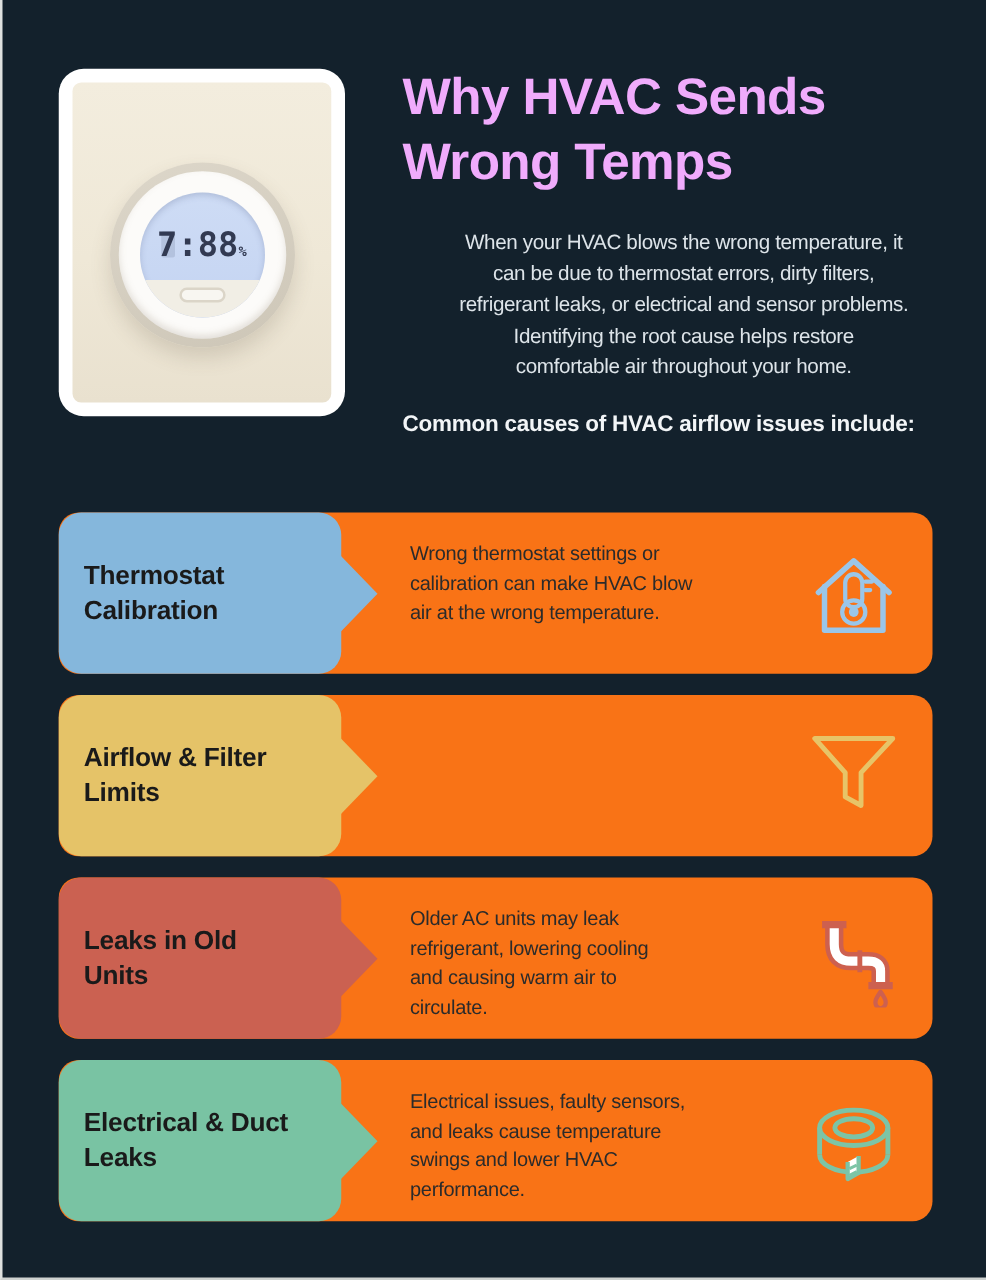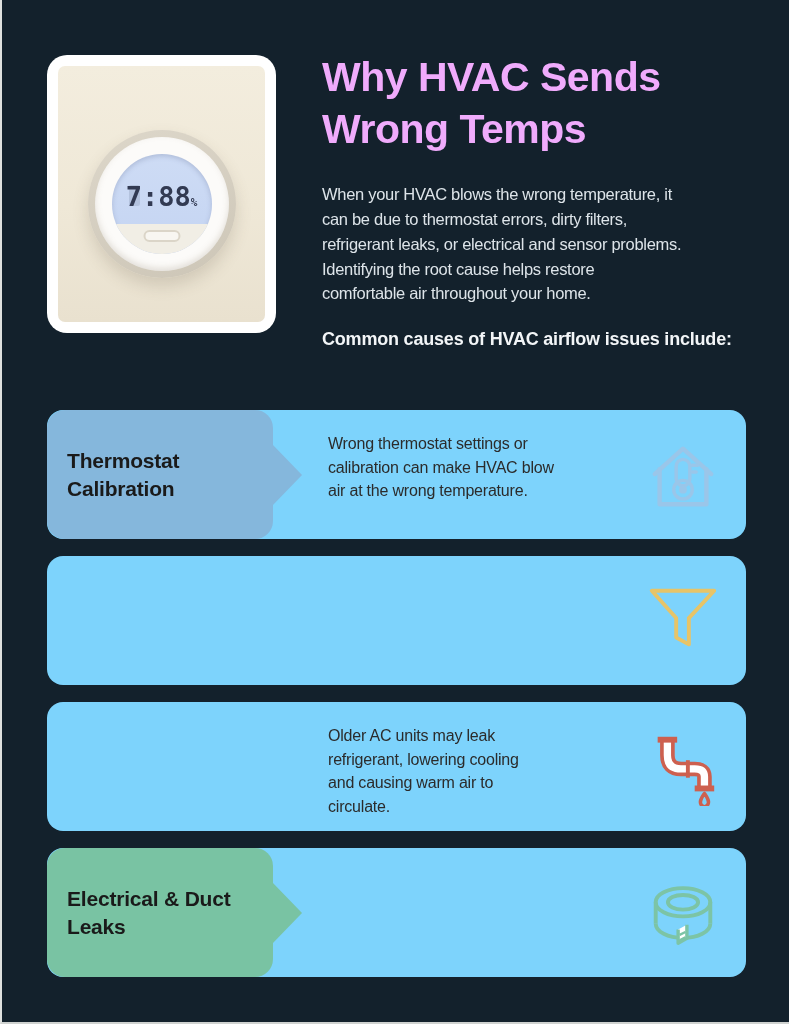--- a/index.html
+++ b/index.html
@@ -50,30 +50,30 @@
   }
 
   
   .header{position:absolute;left:320px;top:52px;width:450px;}
   .title{
     margin:0;font-size:41px;line-height:1.26;font-weight:bold;color:#f0abfc;
     letter-spacing:-0.5px;white-space:pre-line;
   }
   .intro{
     margin-top:27px;font-size:16.5px;line-height:1.5;color:#dde4e9;
-    letter-spacing:-0.3px;white-space:pre-line;
+    letter-spacing:-0.3px;white-space:pre-line;text-align:center;
   }
   .subtitle{
     margin-top:23px;font-size:18px;font-weight:bold;color:#f2f5f7;
     letter-spacing:-0.2px;white-space:nowrap;
   }
 
   
   .rows{position:absolute;top:410px;left:45px;right:43px;}
-  .row{position:relative;height:129px;margin-bottom:17px;background:#7dd3fc;border-radius:16px;}
+  .row{position:relative;height:129px;margin-bottom:17px;background:#f97316;border-radius:16px;}
   .row-label{
     position:absolute;left:0;top:0;bottom:0;width:226px;border-radius:18px;
     background:var(--c,#888);display:flex;align-items:center;
     padding-left:20px;box-sizing:border-box;z-index:2;
   }
   .row-label::after{
     content:"";position:absolute;left:100%;top:50%;margin-top:-31px;margin-left:-1px;
     width:0;height:0;border-top:31px solid transparent;border-bottom:31px solid transparent;
     border-left:30px solid var(--c,#888);
   }
@@ -138,28 +138,36 @@
           <path d="M16 34 V70 H64 V34" stroke-width="4.5" stroke-linecap="round" stroke-linejoin="round"></path>
           <rect x="33" y="24" width="14" height="27" rx="7" stroke-width="3.5"></rect>
           <circle cx="40" cy="55" r="9.5" stroke-width="3.5"></circle>
           <circle cx="40" cy="55" r="4" fill="currentColor" stroke="none"></circle>
           <path d="M49.5 30 h5.5 M49.5 37 h4" stroke-width="3.5" stroke-linecap="round"></path>
         </svg>
       </div>
     </div>
 
     <div class="row">
+      <div class="row-label" style="--c: #e5c368;">
+        <div class="row-title">Airflow &amp; Filter
+Limits</div>
+      </div>
       <div class="row-icon" style="--c: #e7c468;">
         <svg viewBox="0 0 80 80" fill="none" stroke="currentColor">
           <path d="M8 9 H72 L46 37 V64 L33 57 V37 Z" stroke-width="4" stroke-linejoin="round"></path>
         </svg>
       </div>
     </div>
 
     <div class="row">
+      <div class="row-label" style="--c: #cb6151;">
+        <div class="row-title">Leaks in Old
+Units</div>
+      </div>
       <div class="row-desc">Older AC units may leak
 refrigerant, lowering cooling
 and causing warm air to
 circulate.</div>
       <div class="row-icon" style="--c: #cd604f;">
         <svg viewBox="0 0 80 80" fill="none">
           <path d="M24 14 V28 Q24 42 38 42 H52 Q62 42 62 50 V60" stroke="currentColor" stroke-width="15"></path>
           <path d="M24 13 V28 Q24 42 38 42 H52 Q62 42 62 50 V61" stroke="#ffffff" stroke-width="7.5"></path>
           <path d="M14 12 H34" stroke="currentColor" stroke-width="6"></path>
           <path d="M45 33 V51" stroke="currentColor" stroke-width="4"></path>
@@ -167,20 +175,24 @@
           <path d="M62 67 C59 71.5 56.5 75 58.5 78.5 C60.5 81.5 63.5 81.5 65.5 78.5 C67.5 75 65 71.5 62 67 Z" stroke="currentColor" stroke-width="3.5" stroke-linejoin="round"></path>
         </svg>
       </div>
     </div>
 
     <div class="row">
       <div class="row-label" style="--c: #79c3a3;">
         <div class="row-title">Electrical &amp; Duct
 Leaks</div>
       </div>
+      <div class="row-desc">Electrical issues, faulty sensors,
+and leaks cause temperature
+swings and lower HVAC
+performance.</div>
       <div class="row-icon" style="--c: #7cc4a6;">
         <svg viewBox="0 0 80 80" fill="none" stroke="currentColor">
           <ellipse cx="40" cy="29" rx="28" ry="14.5" stroke-width="4"></ellipse>
           <ellipse cx="40" cy="29" rx="15.5" ry="7.5" stroke-width="4"></ellipse>
           <path d="M12 29 V51 M68 29 V51" stroke-width="4"></path>
           <path d="M12 51 A28 14.5 0 0 0 68 51" stroke-width="4"></path>
           <path d="M35 57 V71 L44 66 V52" fill="#ffffff" stroke-width="3.5" stroke-linejoin="round"></path>
           <path d="M36.5 62.5 L42.5 59.5 M36.5 68 L42.5 65" stroke-width="2.5"></path>
         </svg>
       </div>

